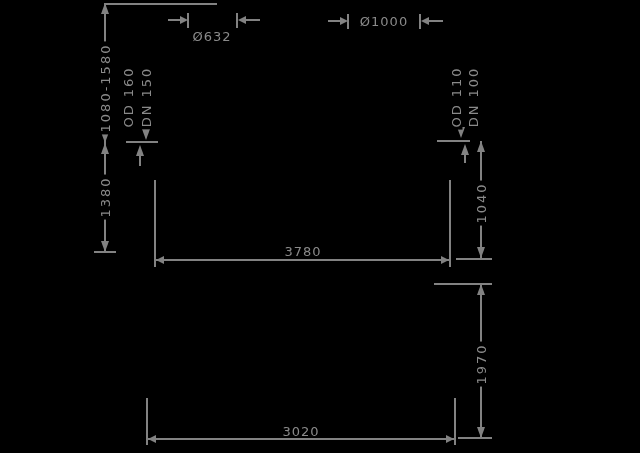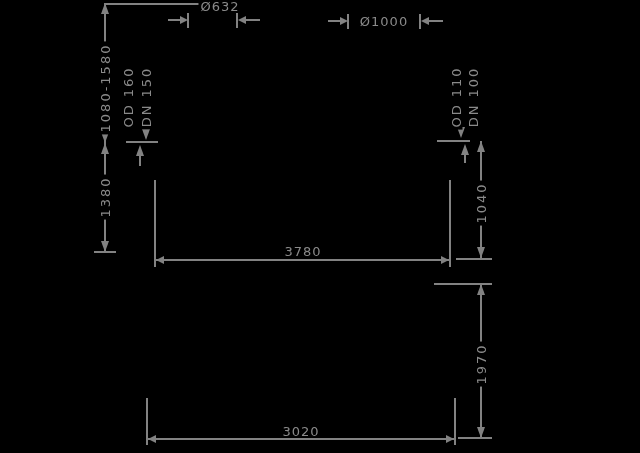--- a/index.html
+++ b/index.html
@@ -45,21 +45,21 @@
   <div class="t rot pipe" style="left:146px;top:97px;">DN 150</div>
   <div class="v" style="left:145px;top:118px;width:2px;height:14px;"></div>
   <div class="ar down" style="left:142px;top:129px;"></div>
   <div class="h" style="left:126px;top:141px;width:32px;height:2px;"></div>
   <div class="ar up" style="left:136px;top:145px;"></div>
   <div class="v" style="left:139px;top:154px;width:2px;height:12px;"></div>
 
   <div class="h" style="left:168px;top:19px;width:14px;height:2px;"></div>
   <div class="ar right" style="left:180px;top:16px;"></div>
   <div class="v" style="left:187px;top:13px;width:2px;height:15px;"></div>
-  <div class="t" style="left:212px;top:6px;margin-left:8px;">Ø632</div>
+  <div class="t" style="left:212px;top:36px;">Ø632</div>
   <div class="v" style="left:236px;top:13px;width:2px;height:15px;"></div>
   <div class="ar left" style="left:238px;top:16px;"></div>
   <div class="h" style="left:246px;top:19px;width:14px;height:2px;"></div>
 
   <div class="h" style="left:328px;top:20px;width:14px;height:2px;"></div>
   <div class="ar right" style="left:340px;top:17px;"></div>
   <div class="v" style="left:347px;top:14px;width:2px;height:15px;"></div>
   <div class="t" style="left:384px;top:21px;">Ø1000</div>
   <div class="v" style="left:419px;top:14px;width:2px;height:15px;"></div>
   <div class="ar left" style="left:421px;top:17px;"></div>

